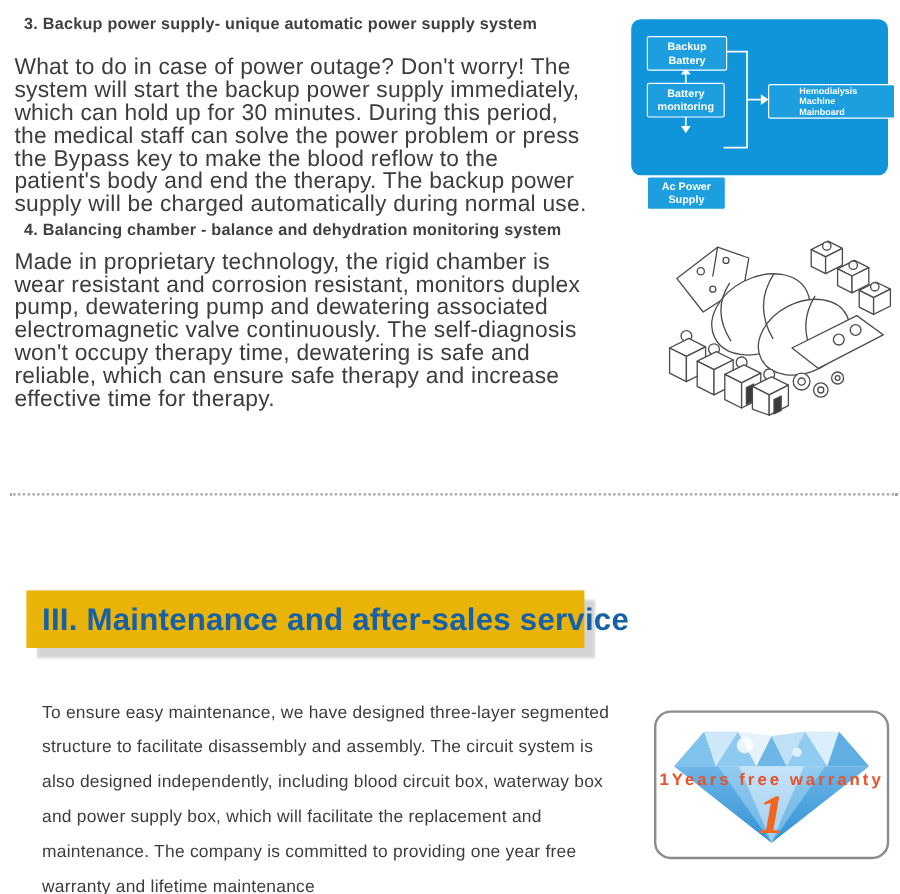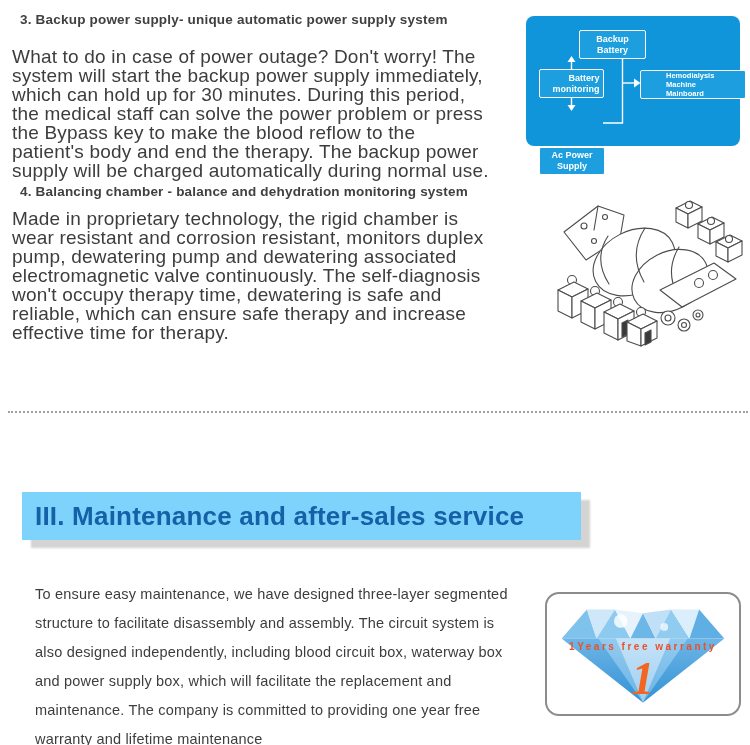--- a/index.html
+++ b/index.html
@@ -15,31 +15,31 @@
     border:1.5px solid #ffffff;border-radius:2px;background:#1d9fdf;color:#ffffff;
     font-weight:bold;font-size:9px;line-height:1.2;}
   .flow-box.small{font-size:7.5px;justify-content:flex-start;text-align:left;padding-left:25px;}
   .flow-box.small span{display:block;width:52px;}
   .flow-lines{position:absolute;left:0;top:0;width:214px;height:130px;}
 
   
   .divider{position:absolute;left:8px;top:411px;width:740px;height:0;border-top:2px dotted #a59ea5;}
 
   
-  .banner{position:absolute;left:22px;top:492px;width:559px;height:48px;background:#7dd3fc;
+  .banner{position:absolute;left:22px;top:492px;width:465px;height:48px;background:#eab308;
     box-shadow:9px 8px 2px #d4d4d2;display:flex;align-items:center;}
   .banner .txt{padding-left:13px;font-size:26px;font-weight:bold;color:#1560a7;letter-spacing:.2px;white-space:nowrap;}
 
   .para-wide{position:absolute;left:35px;top:580px;width:480px;color:#3d3d3d;font-size:14.5px;line-height:29px;letter-spacing:.2px;}
 
   
   .warranty{position:absolute;left:545px;top:592px;width:196px;height:124px;background:#ffffff;
     border:2px solid #8c8c8c;border-radius:14px;box-sizing:border-box;overflow:hidden;}
   .warranty .label{position:absolute;left:0;top:47px;width:100%;text-align:center;
-    font-size:10px;font-weight:bold;color:#e8512c;letter-spacing:2.5px;white-space:nowrap;}
+    font-size:14px;font-weight:bold;color:#e8512c;letter-spacing:2.5px;white-space:nowrap;}
   .warranty .big-one{position:absolute;left:0;top:62px;width:100%;text-align:center;
     font-family:"Liberation Serif",serif;font-style:italic;font-weight:bold;font-size:46px;line-height:1;color:#f2661f;}
 
   .machine{position:absolute;left:548px;top:186px;width:200px;height:162px;}
 </style>
 </head>
 <body>
 
 <div class="page">
 
@@ -56,25 +56,25 @@
 
         <polyline points="78,27 96.5,27 96.5,107 77,107"></polyline>
         <line x1="96.5" y1="67" x2="108" y2="67"></line>
       </g>
       <g fill="#ffffff" stroke="none">
         <polygon points="41.5,46 45.5,40 49.5,46"></polygon>
         <polygon points="41.5,89 45.5,95 49.5,89"></polygon>
         <polygon points="108,62.5 114.5,67 108,71.5"></polygon>
       </g>
     </svg>
-    <div class="flow-box" style="left:13px;top:14px;width:65px;height:27px;margin-left:40px;">
+    <div class="flow-box" style="left:13px;top:14px;width:65px;height:27px;">
       <span style="display:block;width:48px;">Backup Battery</span>
     </div>
     <div class="flow-box" style="left:13px;top:53px;width:63px;height:27px;">
-      <span style="display:block;width:56px;text-align:right;">Battery monitoring</span>
+      <span style="display:block;width:56px;">Battery monitoring</span>
     </div>
     <div class="flow-box" style="left:13px;top:94px;width:64px;height:26px;margin-top:37px;">
       <span style="display:block;width:50px;">Ac Power Supply</span>
     </div>
     <div class="flow-box small" style="left:114px;top:54px;width:79px;height:27px;">
       <span>Hemodialysis Machine Mainboard</span>
     </div>
   </div>
 
   <div class="h-sec" style="top:184px;">4. Balancing chamber - balance and dehydration monitoring system</div>

